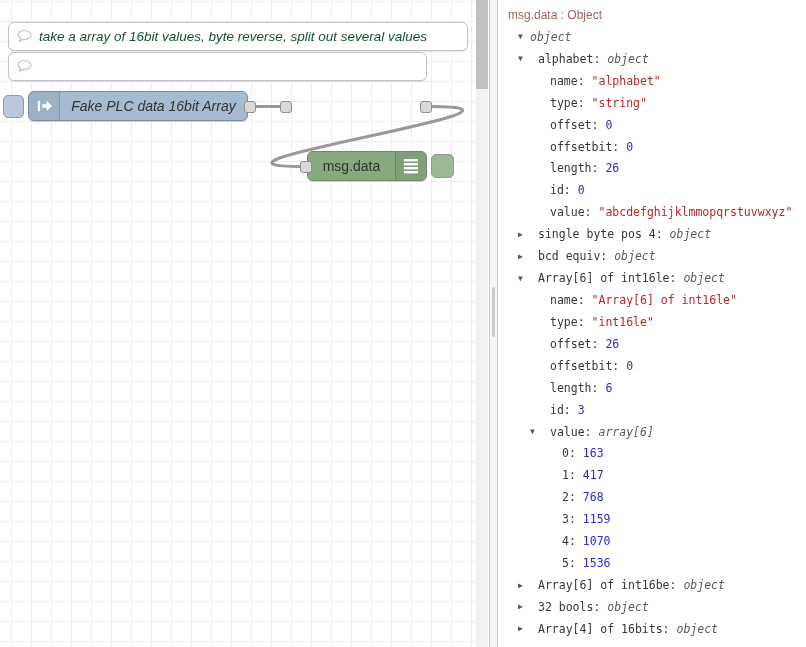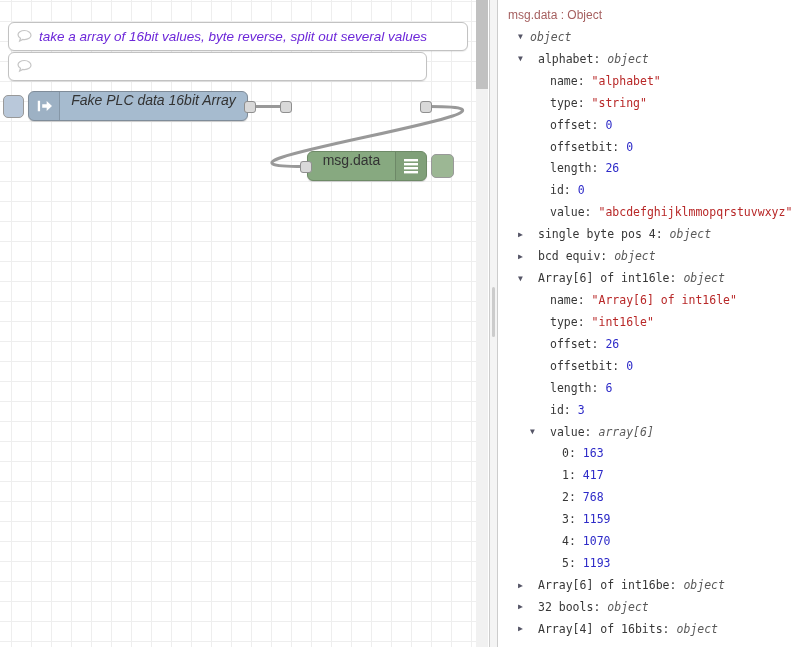--- a/index.html
+++ b/index.html
@@ -11,24 +11,24 @@
     background-image:linear-gradient(#eee 1px,transparent 1px),
                      linear-gradient(90deg,#eee 1px,transparent 1px);
     background-size:20px 20px;background-position:-9px 1px;}
   .wires{position:absolute;left:0;top:0;width:476px;height:647px;}
   .wires path{stroke:var(--wire);stroke-width:3;fill:none;stroke-linecap:round;}
 
   .comment{position:absolute;height:29px;background:#fff;border:1px solid #c2c2c2;
     border-radius:6px;display:flex;align-items:center;box-sizing:border-box;
     box-shadow:0 1px 1px rgba(0,0,0,.08);}
   .comment .cicon{width:30px;display:flex;justify-content:center;align-items:center;}
-  .comment .clabel{font-style:italic;font-size:13.5px;color:#6d28d9;white-space:nowrap;}
+  .comment .clabel{font-style:italic;font-size:13.5px;color:#14532d;white-space:nowrap;}
 
   .node-body{position:absolute;height:30px;border-radius:6px;box-sizing:border-box;
-    display:flex;align-items:flex-start;box-shadow:0 1px 1px rgba(0,0,0,.15);}
+    display:flex;align-items:center;box-shadow:0 1px 1px rgba(0,0,0,.15);}
   .icon-strip{height:100%;width:30px;display:flex;align-items:center;justify-content:center;
     background:rgba(0,0,0,.05);flex:0 0 30px;}
   .icon-strip.left{border-right:1px solid rgba(0,0,0,.15);border-radius:5px 0 0 5px;}
   .icon-strip.right{border-left:1px solid rgba(0,0,0,.15);border-radius:0 5px 5px 0;}
   .node-label{flex:1;text-align:center;font-size:14px;color:#333;white-space:nowrap;}
 
   .inject-body{left:28px;top:91px;width:220px;background:var(--inject);border:1px solid #7f8c99;}
   .inject-body .node-label{font-style:italic;}
   .inject-button{position:absolute;left:3px;top:95px;width:21px;height:23px;border-radius:5px;
     background:#b9c8da;border:1.5px solid #999;box-sizing:border-box;}
@@ -243,21 +243,21 @@
           <span class="t-number">1159</span>
         </div>
         <div class="trow" style="padding-left: 43px;">
           <span class="arrow"></span>
           <span class="tkey">4:&nbsp;</span>
           <span class="t-number">1070</span>
         </div>
         <div class="trow" style="padding-left: 43px;">
           <span class="arrow"></span>
           <span class="tkey">5:&nbsp;</span>
-          <span class="t-number">1193</span>
+          <span class="t-number">1536</span>
         </div>
         <div class="trow" style="padding-left: 19px;">
           <span class="arrow">▶</span>
           <span class="tkey">Array[6] of int16be:&nbsp;</span>
           <span class="t-meta">object</span>
         </div>
         <div class="trow" style="padding-left: 19px;">
           <span class="arrow">▶</span>
           <span class="tkey">32 bools:&nbsp;</span>
           <span class="t-meta">object</span>

